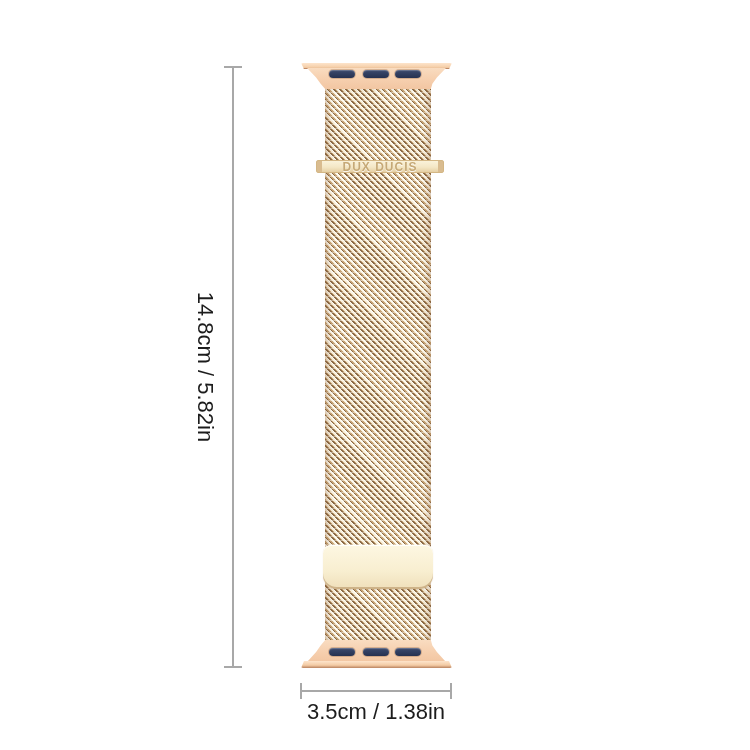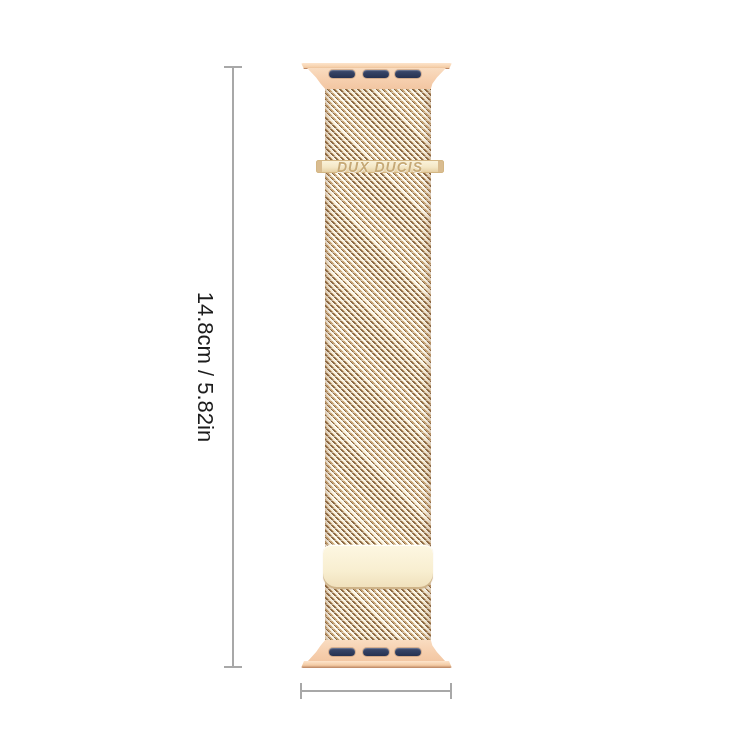--- a/index.html
+++ b/index.html
@@ -71,21 +71,21 @@
     left: 316px; top: 160px; width: 128px; height: 13px;
     background:
       linear-gradient(90deg, #d9bc90 0 5px, rgba(0,0,0,0) 5px calc(100% - 5px), #d9bc90 calc(100% - 5px)),
       linear-gradient(180deg, #faf2da 0%, #f4e7c6 55%, #e6d0a4 100%);
     border: 1px solid #d3b684;
     border-radius: 2px;
     display: flex; align-items: center; justify-content: center;
   }
   .brand-label {
     position: static !important;
-    font-size: 14px; font-weight: bold; font-style: italic;
+    font-size: 12px; font-weight: bold; 
     letter-spacing: 1px; color: #c6a976;
     text-shadow: 0 1px 0 rgba(255,255,255,0.8);
     white-space: nowrap; line-height: 1;
   }
 
   .clasp-plate {
     left: 323px; top: 545px; width: 110px; height: 44px;
     background: linear-gradient(180deg, #fdf7e2 0%, #f8eed0 60%, #efdfba 100%);
     border-radius: 8px 8px 14px 14px;
     box-shadow:
@@ -149,14 +149,15 @@
   </div>
 
   <div class="dim v-tick t"></div>
   <div class="dim v-line"></div>
   <div class="dim v-tick b"></div>
   <div class="dim-label height-label">14.8cm / 5.82in</div>
 
   <div class="dim h-tick l"></div>
   <div class="dim h-line"></div>
   <div class="dim h-tick r"></div>
+  <div class="dim-label width-label">3.5cm / 1.38in</div>
 
 </div>
 
 </body></html>

